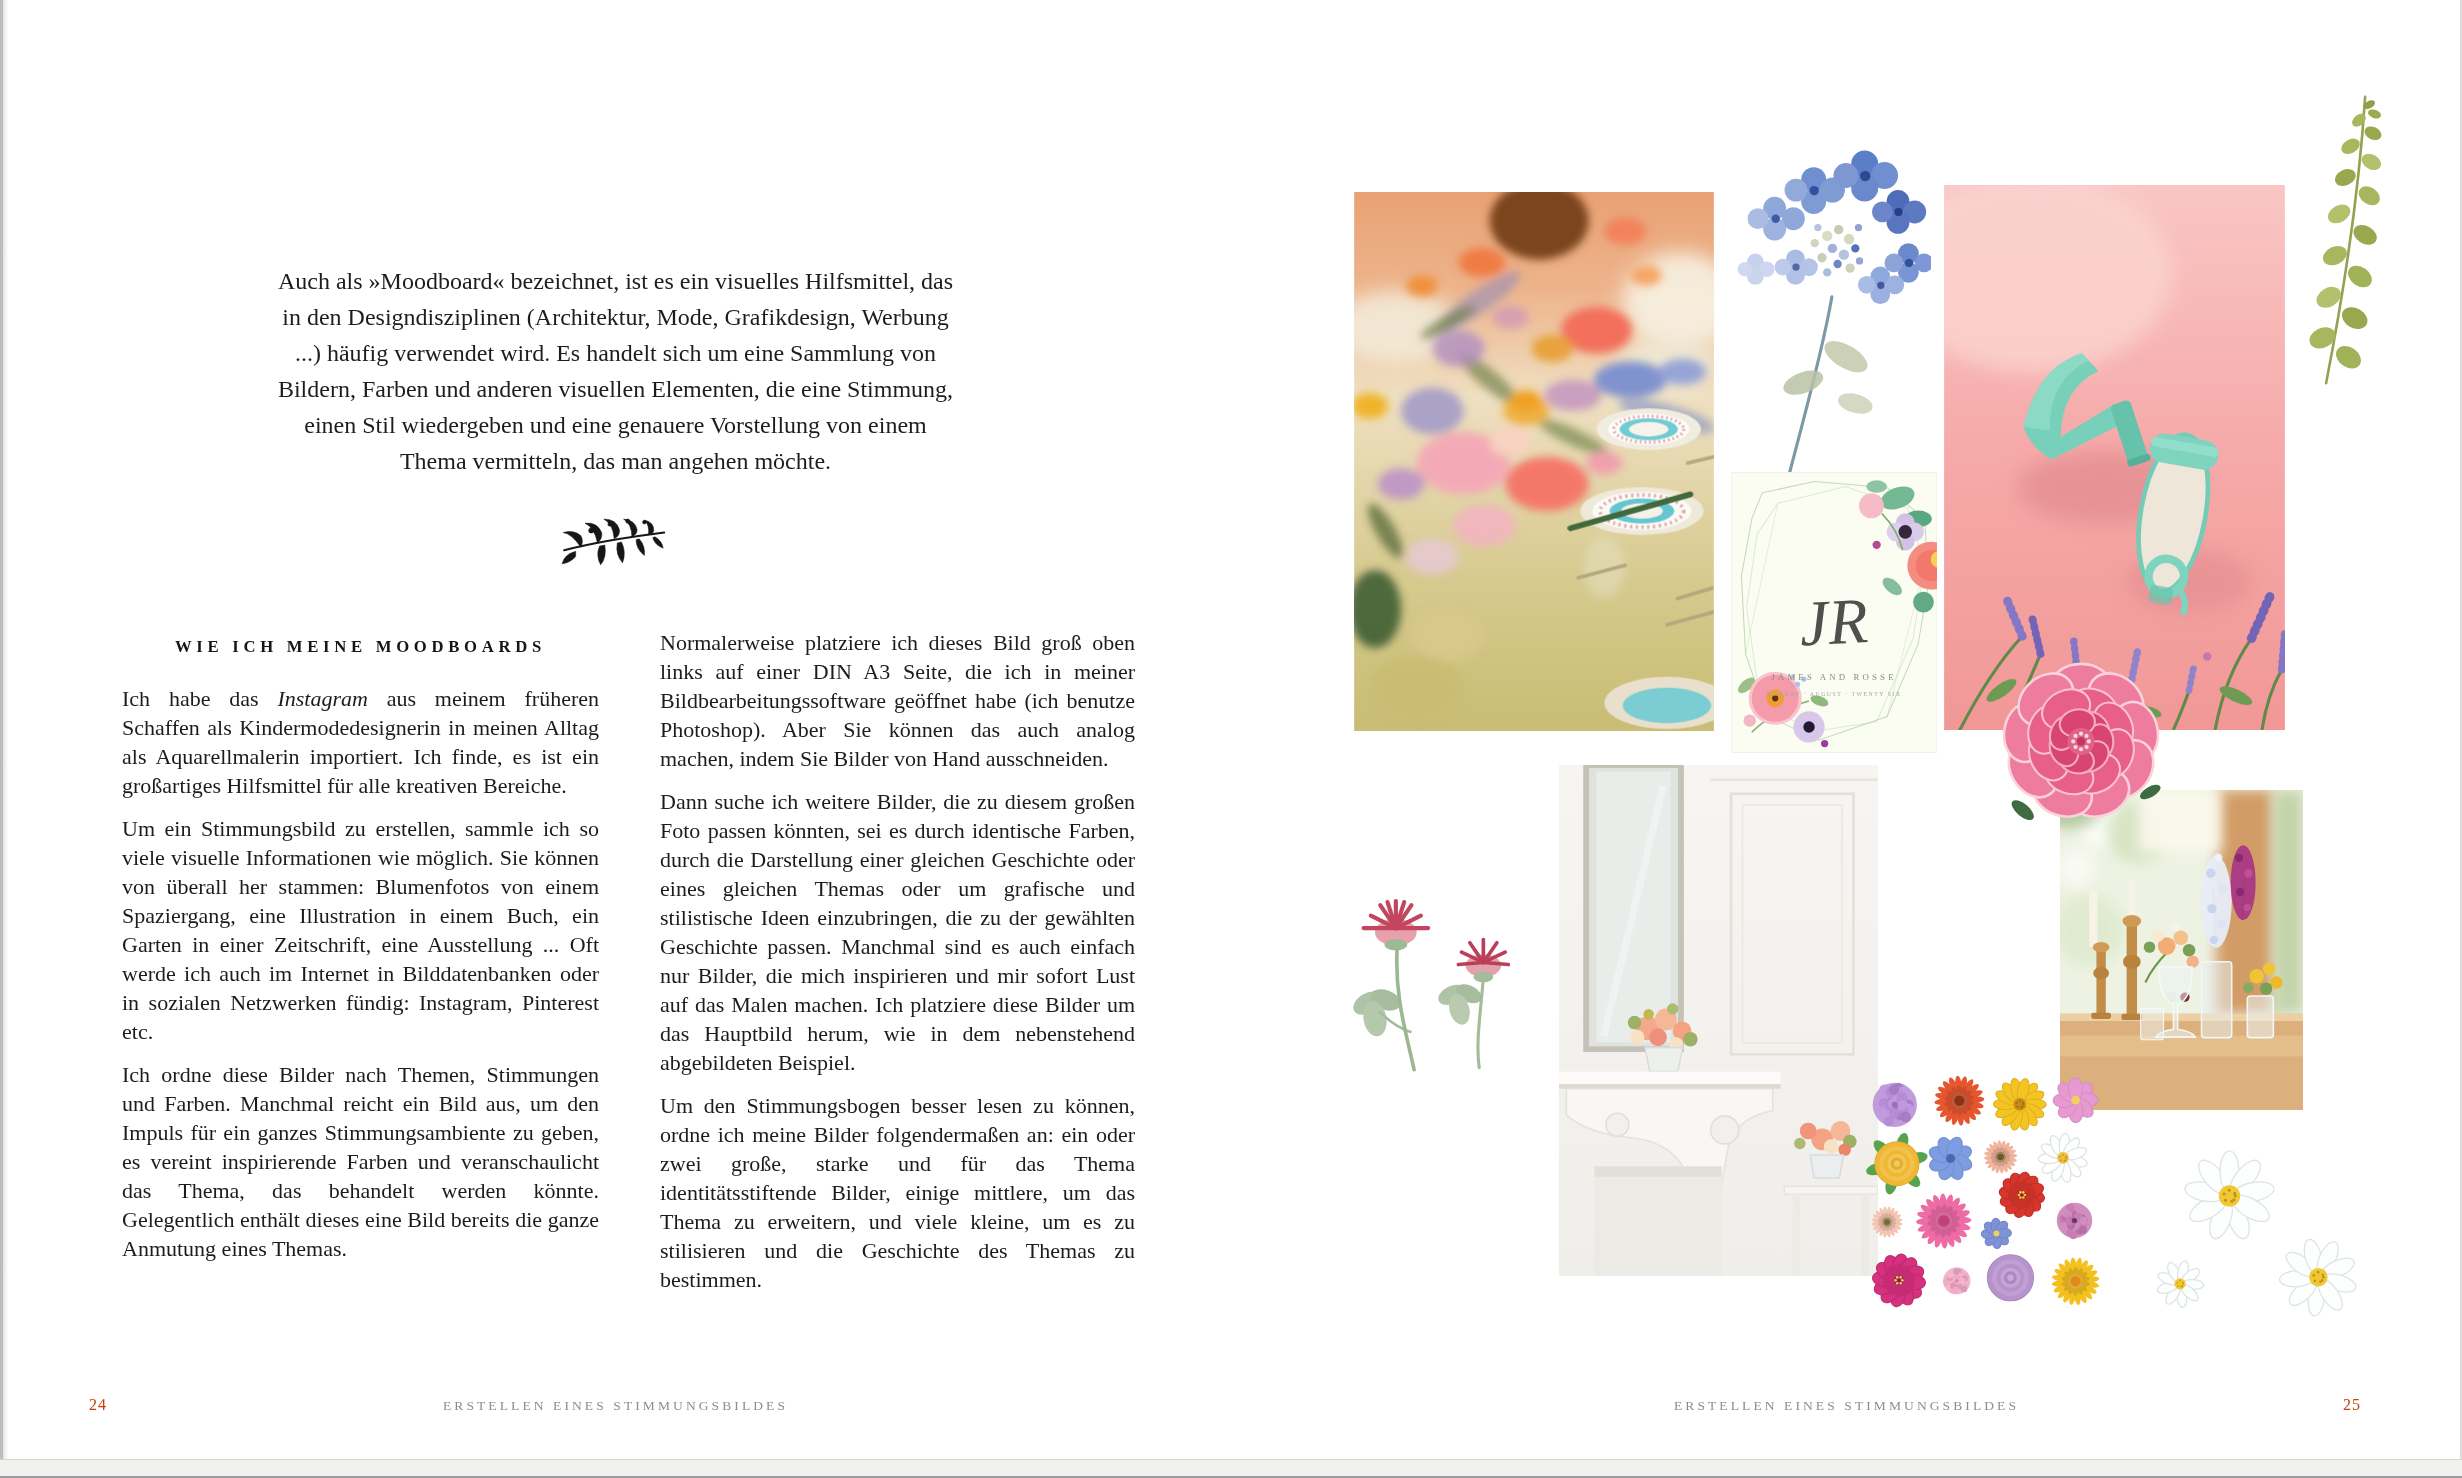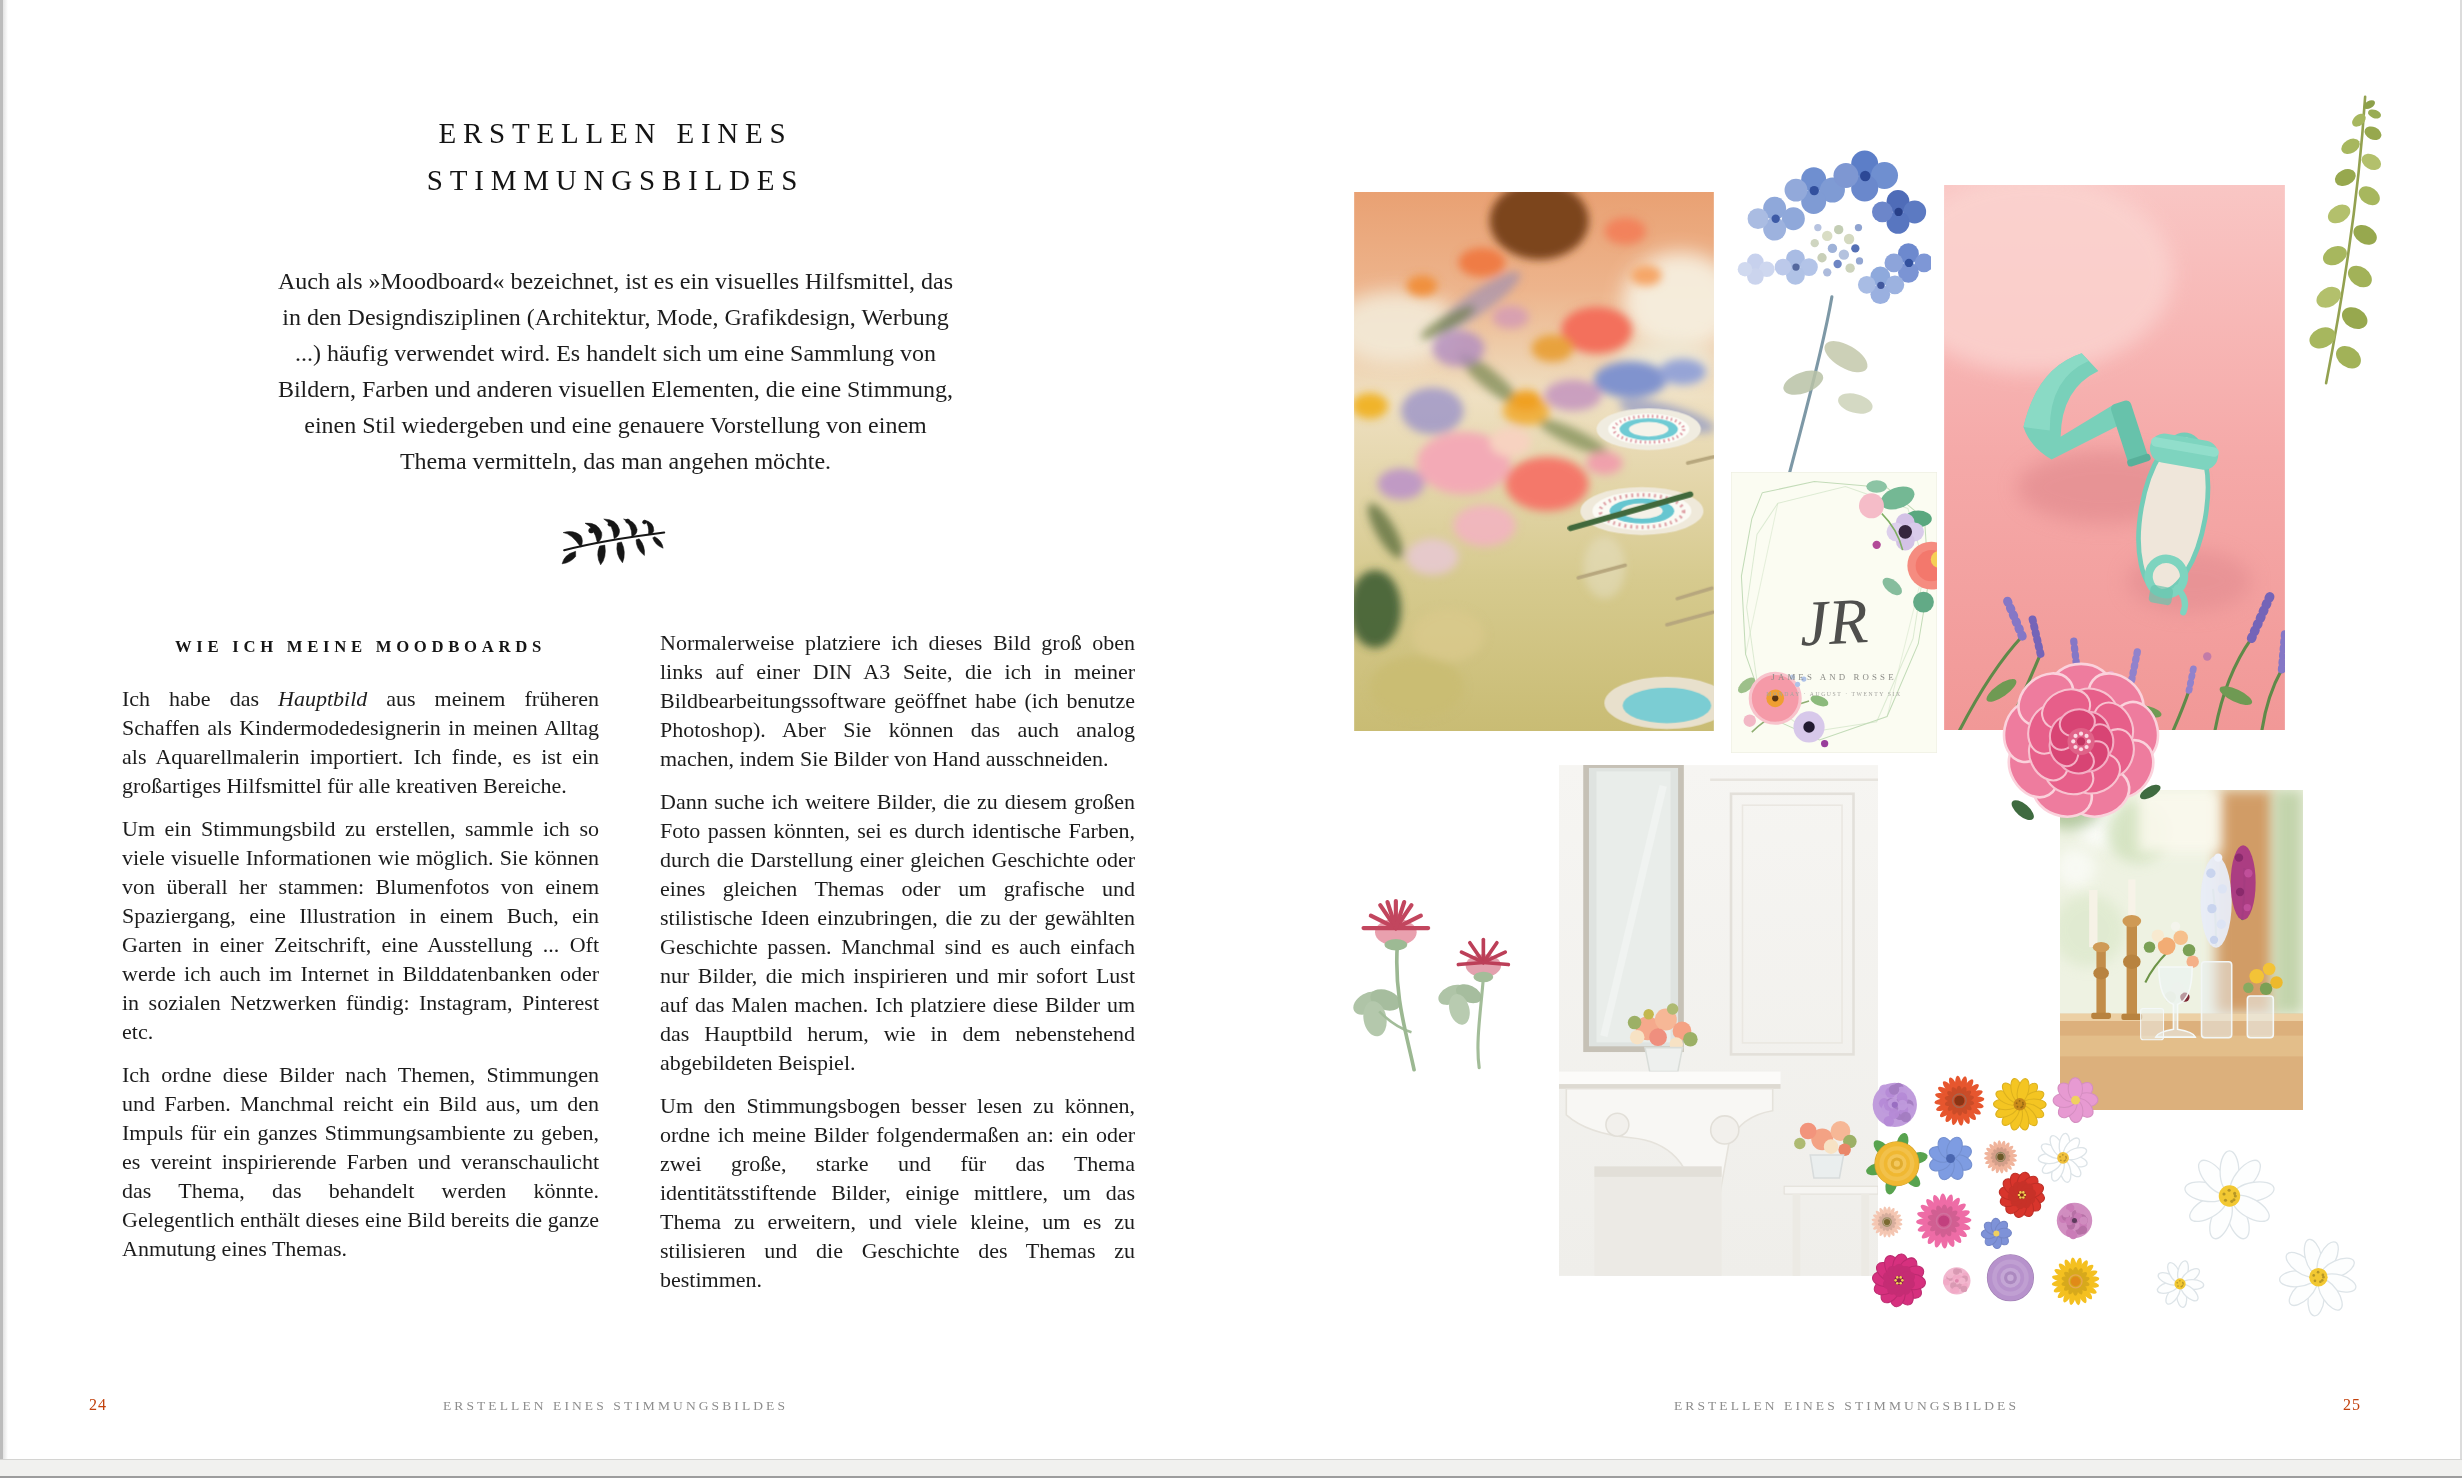--- a/index.html
+++ b/index.html
@@ -29,24 +29,20 @@
   .fl-left-num{left:89px;top:1396px;width:63px;}
   .fl-right-num{left:2298px;top:1396px;width:63px;text-align:right;}
 
   svg{display:block;}
 </style>
 </head>
 <body>
 
 <div class="spread">
 
-  <div class="abs title">
-    <div>ERSTELLEN EINES</div>
-    <div>STIMMUNGSBILDES</div>
-  </div>
 
   <div class="abs intro">Auch als »Moodboard« bezeichnet, ist es ein visuelles Hilfsmittel, das in den Designdisziplinen (Architektur, Mode, Grafikdesign, Werbung ...) häufig verwendet wird. Es handelt sich um eine Sammlung von Bildern, Farben und anderen visuellen Elementen, die eine Stimmung, einen Stil wiedergeben und eine genauere Vorstellung von einem Thema vermitteln, das man angehen möchte.</div>
 
   <div class="abs" style="left:560px;top:499px;width:112px;height:76px;">
     <svg width="112" height="76" viewBox="0 0 215 145">
       <g fill="#161616" stroke="#161616">
         <path d="M8,98 C55,86 120,74 200,64" fill="none" stroke-width="4" stroke-linecap="round"></path>
         <path d="M40,92 q-18,-26 -34,-28 q20,-6 34,6 q6,10 0,22z"></path>
         <path d="M30,100 q-22,6 -26,24 q16,-2 26,-14z"></path>
         <path d="M72,84 q-6,-30 -24,-38 q24,-2 32,18 q2,12 -8,20z"></path>
@@ -62,21 +58,21 @@
         <circle cx="130" cy="42" r="4"></circle>
           <circle cx="162" cy="44" r="3.5"></circle>
       </g>
     </svg>
   </div>
 
   <div class="abs col col1">
     <div class="sec-head">
       <div>WIE ICH MEINE MOODBOARDS</div>
     </div>
-    <p><span>Ich habe das </span><span class="ital">Hauptbild</span><span> aus meinem früheren Schaffen als Kindermodedesignerin in meinen Alltag als Aquarellmalerin importiert. Ich finde, es ist ein großartiges Hilfsmittel für alle kreativen Bereiche.</span></p>
+    <p><span>Ich habe das </span><span class="ital">Instagram</span><span> aus meinem früheren Schaffen als Kindermodedesignerin in meinen Alltag als Aquarellmalerin importiert. Ich finde, es ist ein großartiges Hilfsmittel für alle kreativen Bereiche.</span></p>
     <p>Um ein Stimmungsbild zu erstellen, sammle ich so viele visuelle Informationen wie möglich. Sie können von überall her stammen: Blumenfotos von einem Spaziergang, eine Illustration in einem Buch, ein Garten in einer Zeitschrift, eine Ausstellung ... Oft werde ich auch im Internet in Bilddatenbanken oder in sozialen Netzwerken fündig: Instagram, Pinterest etc.</p>
     <p>Ich ordne diese Bilder nach Themen, Stimmungen und Farben. Manchmal reicht ein Bild aus, um den Impuls für ein ganzes Stimmungsambiente zu geben, es vereint inspirierende Farben und veranschaulicht das Thema, das behandelt werden könnte. Gelegentlich enthält dieses eine Bild bereits die ganze Anmutung eines Themas.</p>
   </div>
 
   <div class="abs col col2">
     <p>Normalerweise platziere ich dieses Bild groß oben links auf einer DIN A3 Seite, die ich in meiner Bildbearbeitungssoftware geöffnet habe (ich benutze Photoshop). Aber Sie können das auch analog machen, indem Sie Bilder von Hand ausschneiden.</p>
     <p>Dann suche ich weitere Bilder, die zu diesem großen Foto passen könnten, sei es durch identische Farben, durch die Darstellung einer gleichen Geschichte oder eines gleichen Themas oder um grafische und stilistische Ideen einzubringen, die zu der gewählten Geschichte passen. Manchmal sind es auch einfach nur Bilder, die mich inspirieren und mir sofort Lust auf das Malen machen. Ich platziere diese Bilder um das Hauptbild herum, wie in dem nebenstehend abgebildeten Beispiel.</p>
     <p>Um den Stimmungsbogen besser lesen zu können, ordne ich meine Bilder folgendermaßen an: ein oder zwei große, starke und für das Thema identitätsstiftende Bilder, einige mittlere, um das Thema zu erweitern, und viele kleine, um es zu stilisieren und die Geschichte des Themas zu bestimmen.</p>
   </div>
 

